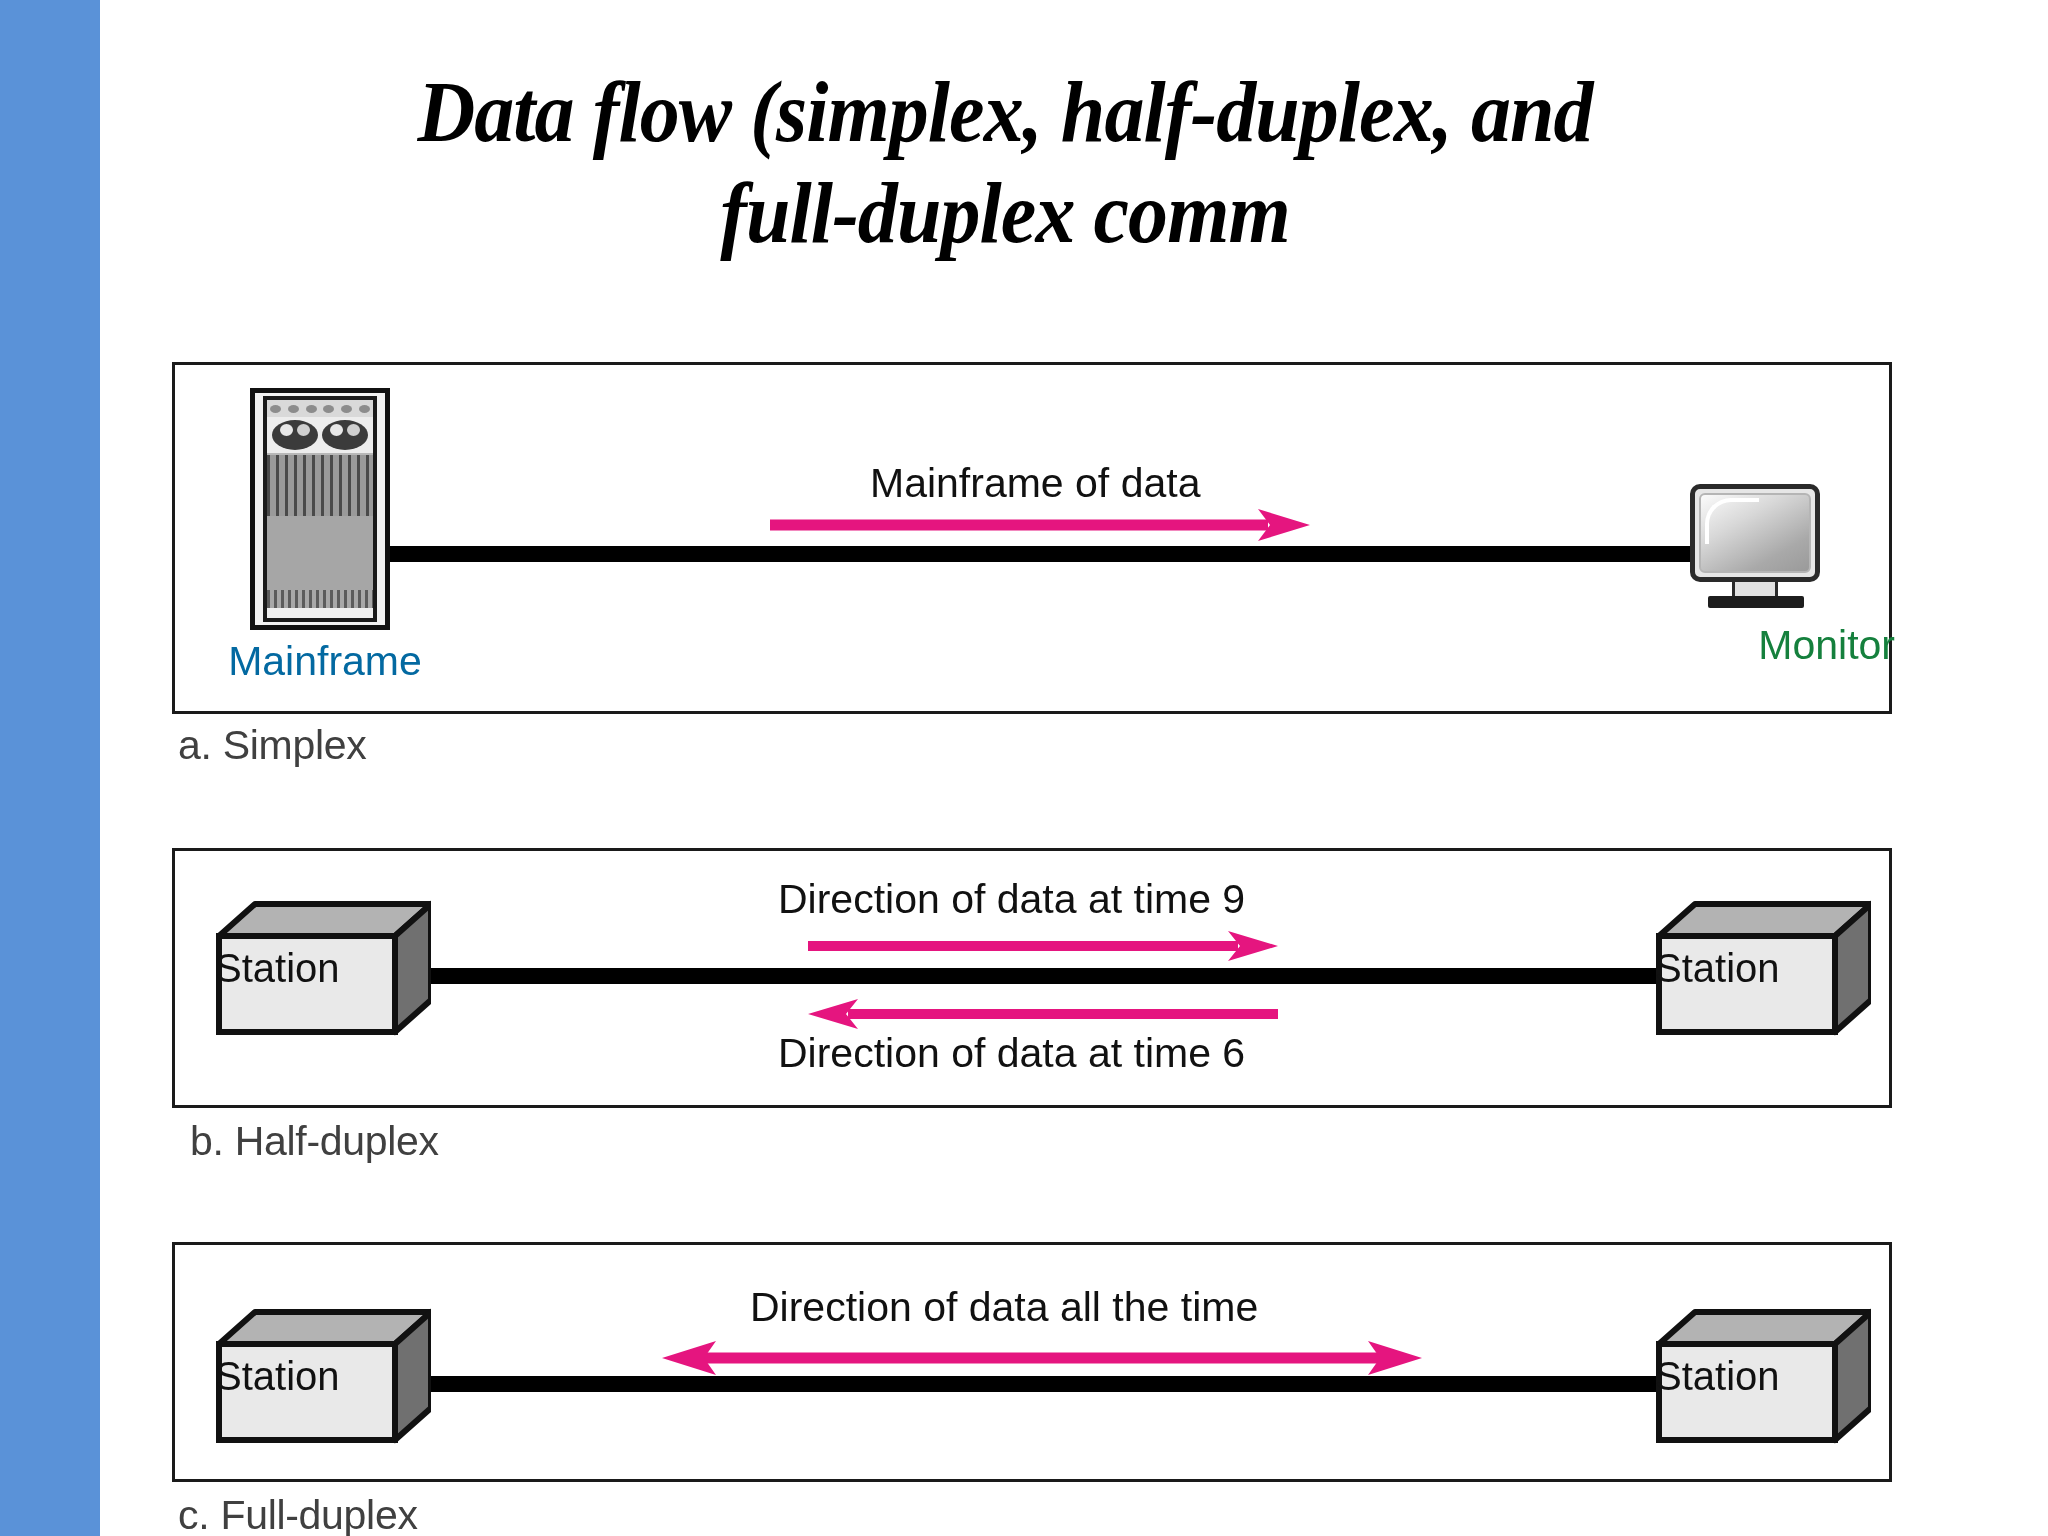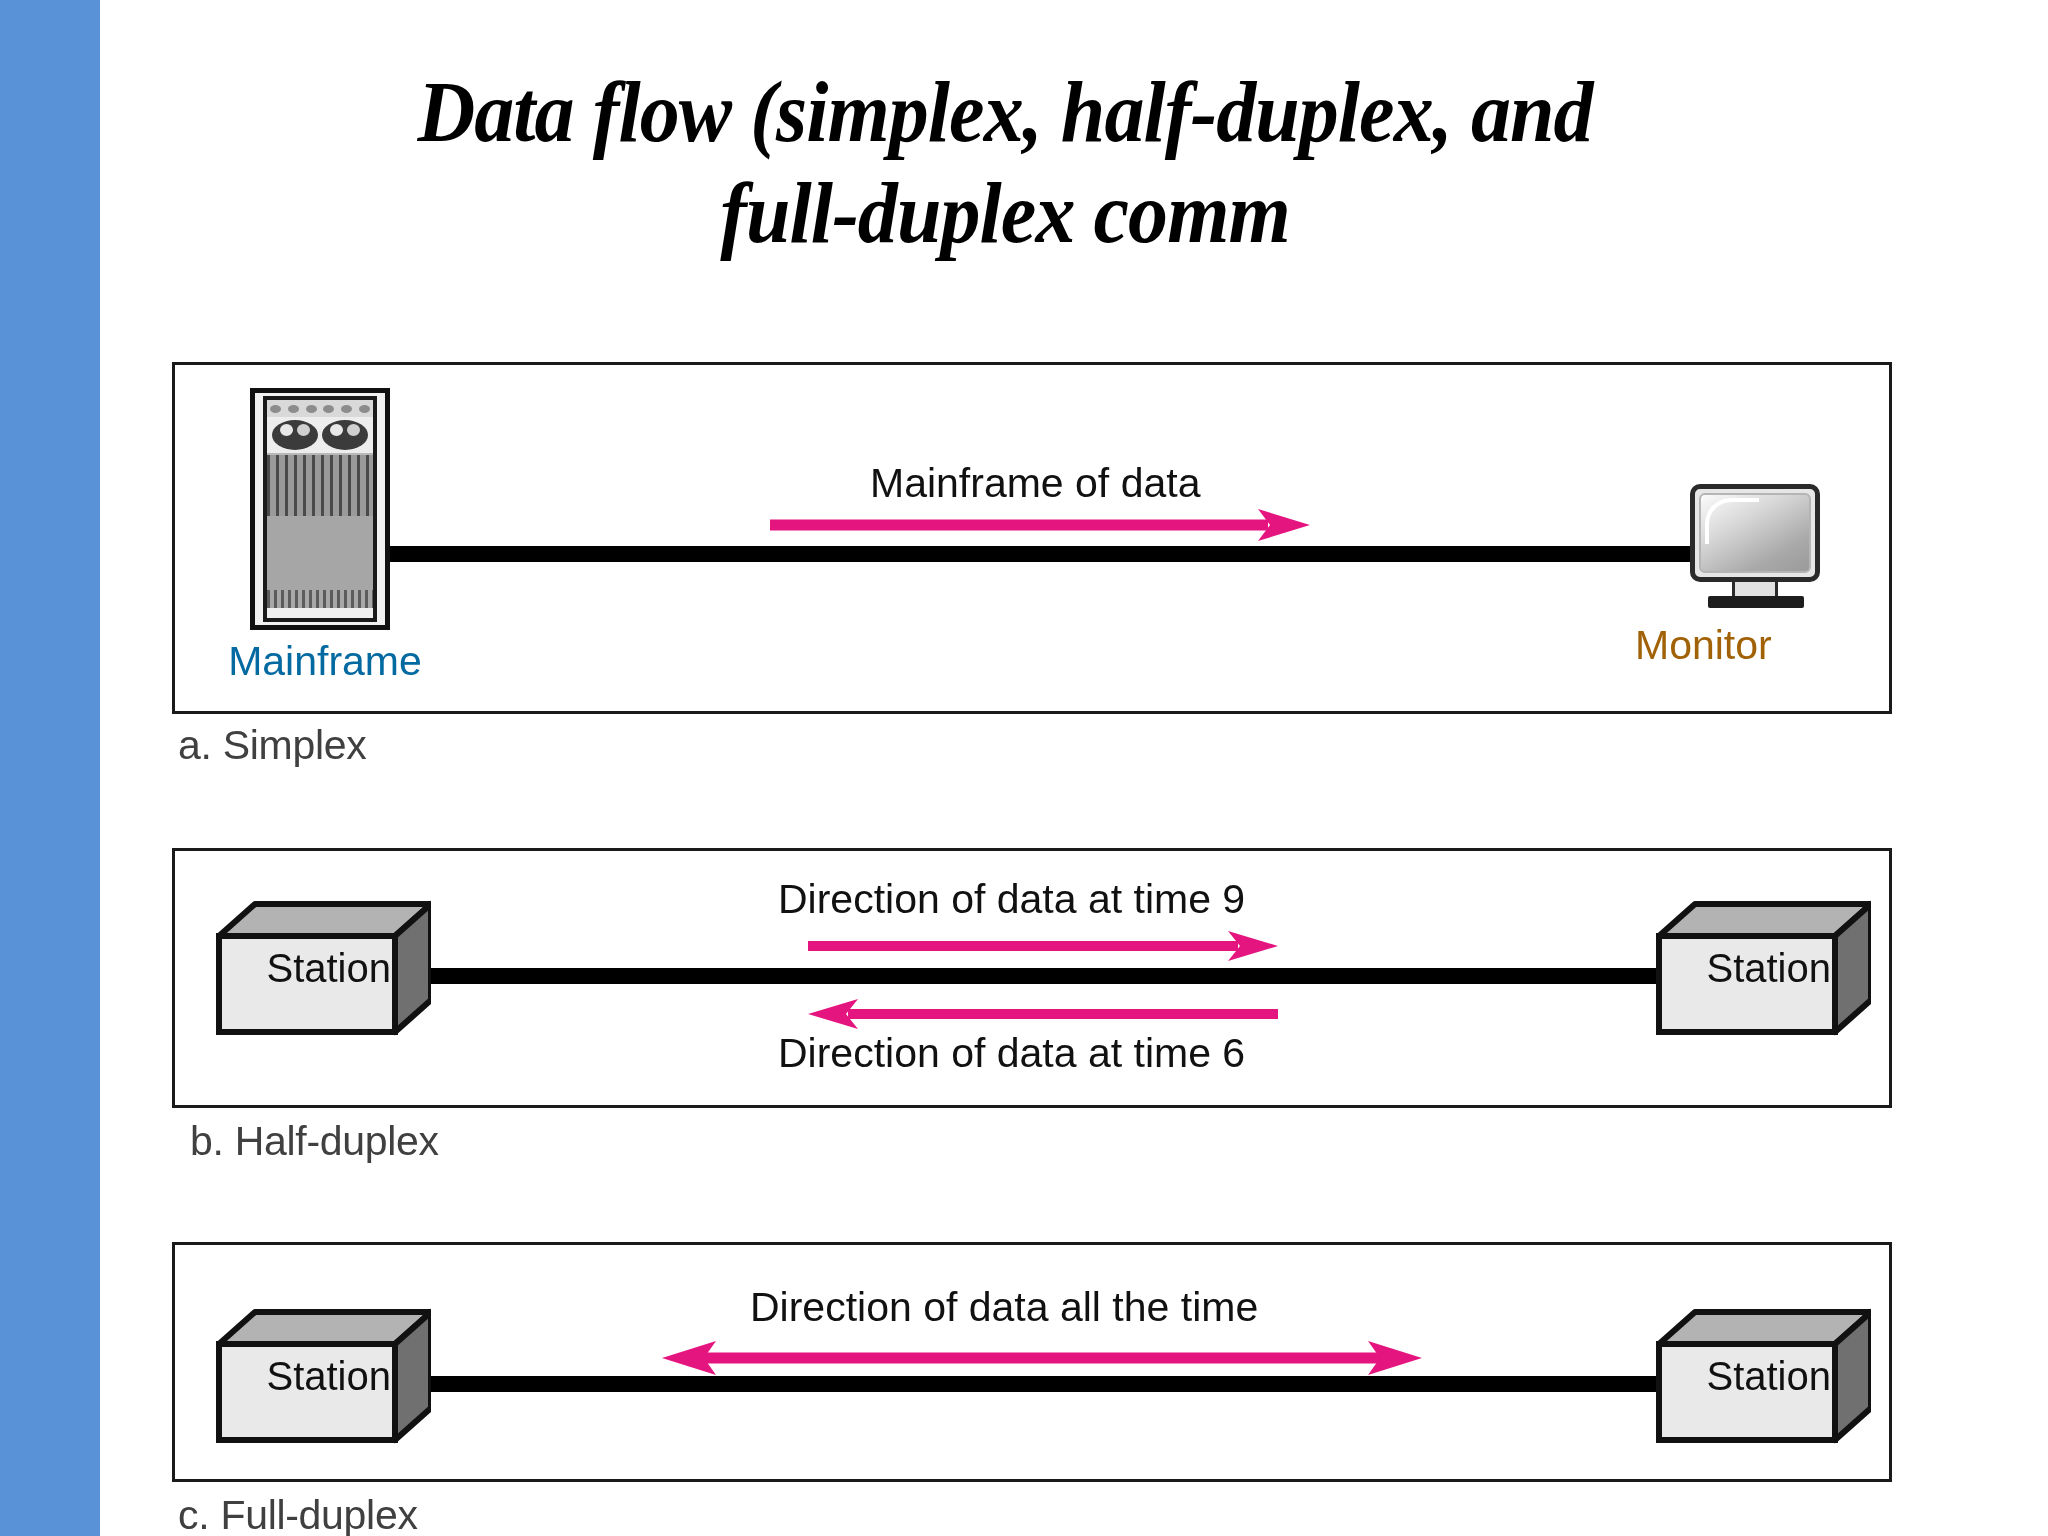--- a/index.html
+++ b/index.html
@@ -164,29 +164,29 @@
     position:absolute;left:42px;top:98px;width:46px;height:16px;
     background:#e2e2e2;border-left:3px solid #2a2a2a;border-right:3px solid #2a2a2a;
     box-sizing:border-box;
   }
   .mon-base{
     position:absolute;left:18px;top:112px;width:96px;height:12px;
     background:#1d1d1d;border-radius:2px;
   }
   .monitor-label{
     position:absolute;left:1635px;top:622px;width:260px;
-    text-align:left;font-size:41px;color:#a16207;white-space:nowrap;
+    text-align:right;font-size:41px;color:#15803d;white-space:nowrap;
   }
 
   
   .station{position:absolute;width:216px;height:136px;}
   .st-svg{position:absolute;left:0;top:0;}
   .st-label{
     position:absolute;left:0;top:46px;width:176px;
-    text-align:right;font-size:40px;color:#111;
+    text-align:left;font-size:40px;color:#111;
     white-space:nowrap;
   }
   .st-b-left{left:215px;top:900px;}
   .st-b-right{left:1655px;top:900px;}
   .st-c-left{left:215px;top:1308px;}
   .st-c-right{left:1655px;top:1308px;}
 
   
   .arrow-wrap{position:absolute;}
   .arrow-label{

